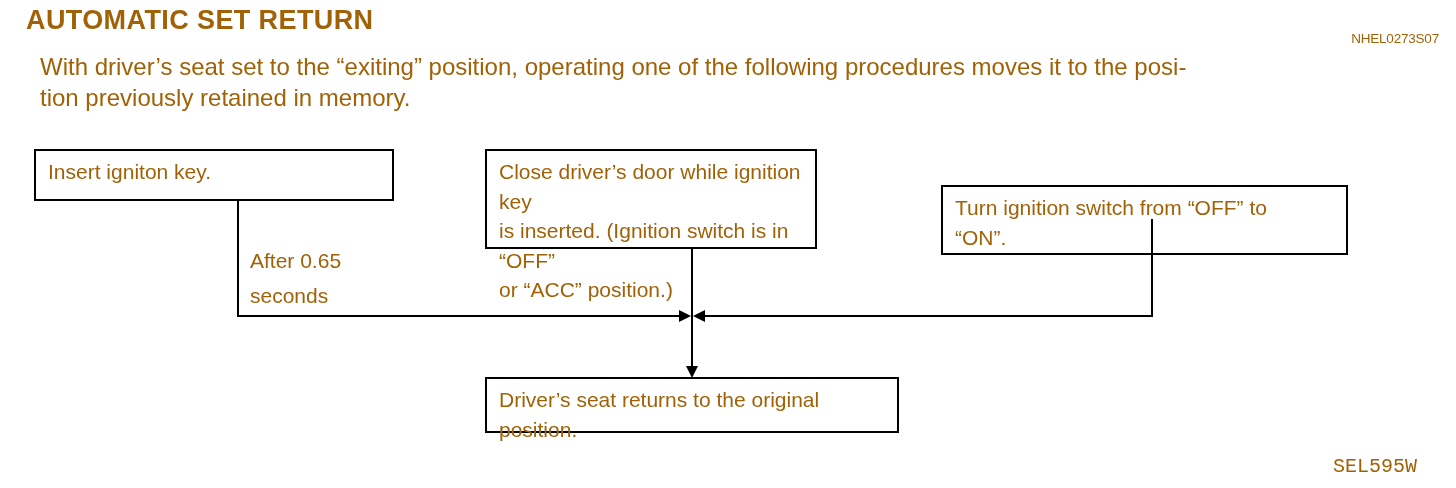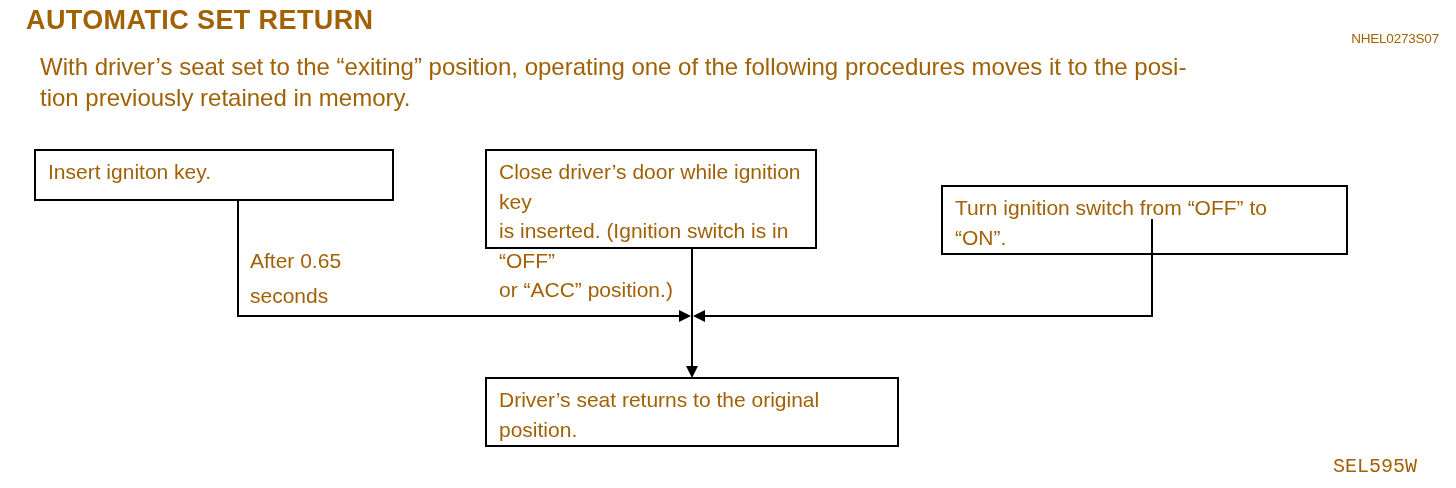--- a/index.html
+++ b/index.html
@@ -44,21 +44,21 @@
     border: 2px solid #000000;
     background: #ffffff;
     font-size: 21px;
     line-height: 29.5px;
     padding: 6px 12px;
     white-space: pre-line;
   }
   .box-insert  { left: 34px;  top: 149px; width: 360px; height: 52px; }
   .box-close   { left: 485px; top: 149px; width: 332px; height: 100px; }
   .box-turn    { left: 941px; top: 149px; width: 407px; height: 70px; margin-top: 36px; }
-  .box-result  { left: 485px; top: 377px; width: 414px; height: 70px; }
+  .box-result  { left: 485px; top: 377px; width: 414px; height: 56px; }
   .line { position: absolute; background: #000000; }
   .v-insert { left: 237px;  top: 201px; width: 2px;   height: 115px; }
   .h-left   { left: 237px;  top: 315px; width: 442px; height: 2px; }
   .v-center { left: 691px;  top: 249px; width: 2px;   height: 117px; }
   .h-right  { left: 705px;  top: 315px; width: 448px; height: 2px; }
   .v-turn   { left: 1151px; top: 219px; width: 2px;   height: 97px; }
   .arrow { position: absolute; width: 0; height: 0; }
   .arrow-right {
     left: 679px; top: 310px;
     border-top: 6px solid transparent;

